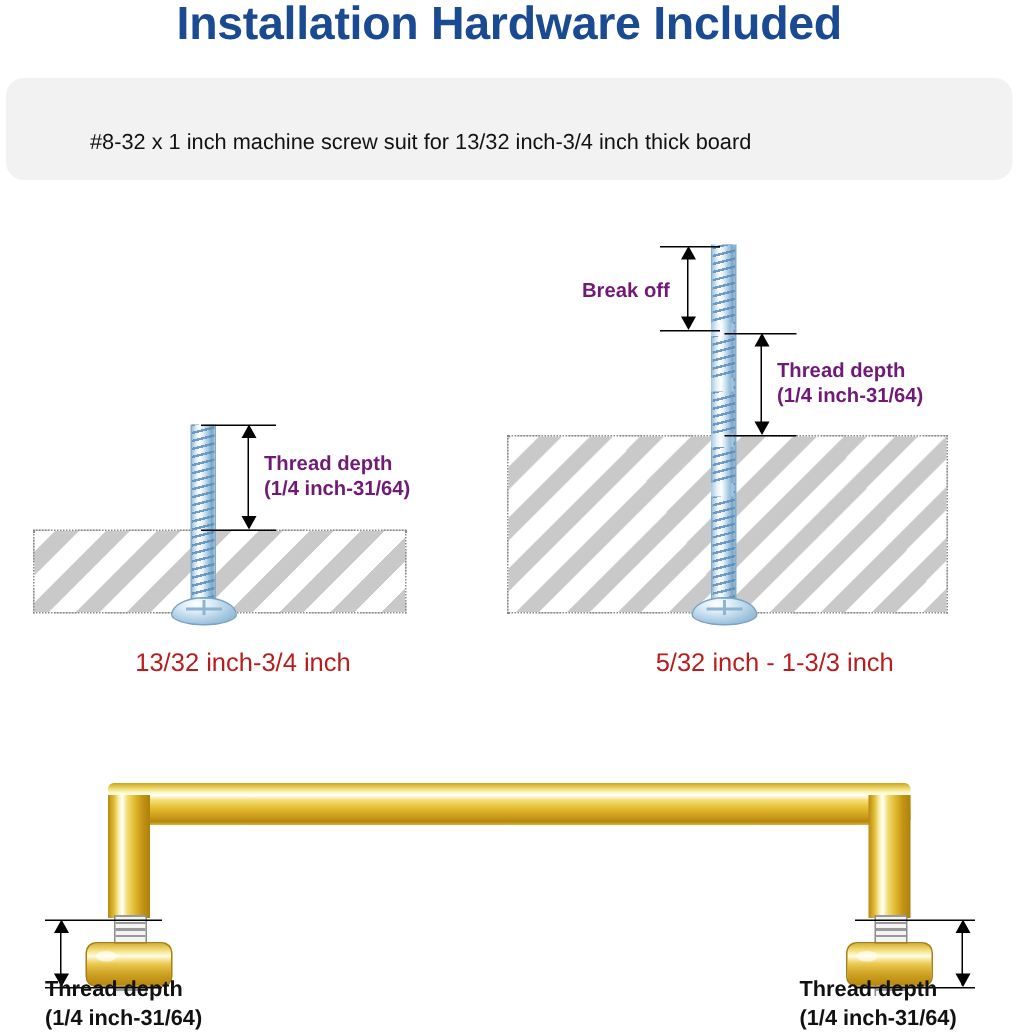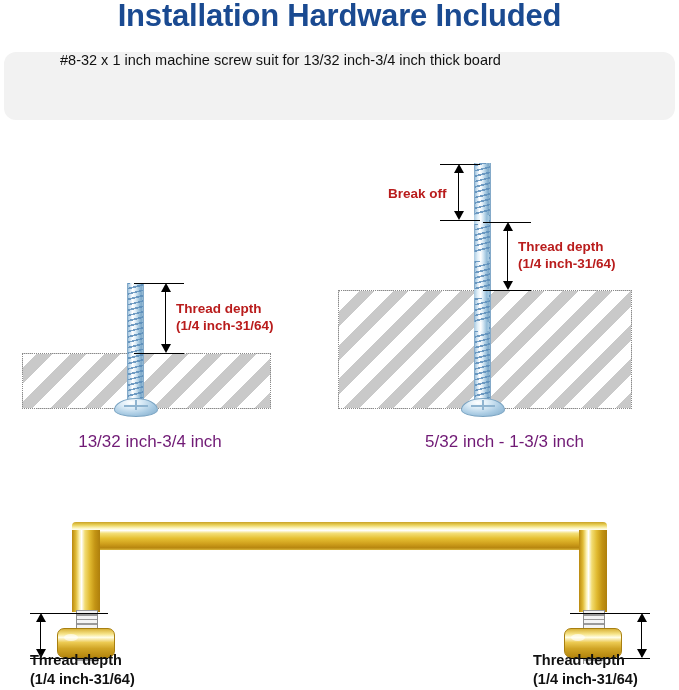--- a/index.html
+++ b/index.html
@@ -42,21 +42,21 @@
     box-sizing: border-box;
   }
   .spec-line {
     position: absolute;
     left: 56px;
     font-size: 14.5px;
     color: #111111;
     white-space: nowrap;
     font-family: "Liberation Sans", sans-serif;
   }
-  .spec-line-1 { top: 0; }
+  .spec-line-1 { top: 35px; }
   .spec-line-2 { top: 41px; }
 
   
   .board {
     position: absolute;
     box-sizing: border-box;
     border: 1px dotted #8a8a8a;
     background-image: repeating-linear-gradient(
         -45deg,
         #c9c9c9 0px, #c9c9c9 11px,
@@ -127,33 +127,34 @@
     border-left: 5px solid transparent;
     border-right: 5px solid transparent;
   }
   .arrow-up { border-bottom: 9px solid #000000; }
   .arrow-down { border-top: 9px solid #000000; }
 
   .dim-label {
     position: absolute;
     font-size: 13.5px;
     font-weight: bold;
+    color: #701a75;
+    line-height: 17px;
+    white-space: nowrap;
+    font-family: "Liberation Sans", sans-serif;
+  }
+
+  .caption {
+    position: absolute;
+    font-size: 17px;
     color: #b91c1c;
-    line-height: 17px;
-    white-space: nowrap;
-    font-family: "Liberation Sans", sans-serif;
-  }
-
-  .caption {
-    position: absolute;
-    font-size: 17px;
-    color: #701a75;
     white-space: nowrap;
     text-align: center;
     font-family: "Liberation Sans", sans-serif;
+    padding-left: 12px;
   }
 
   
   .handle-wrap {
     position: absolute;
     left: 0;
     top: 500px;
     width: 679px;
     height: 135px;
   }

